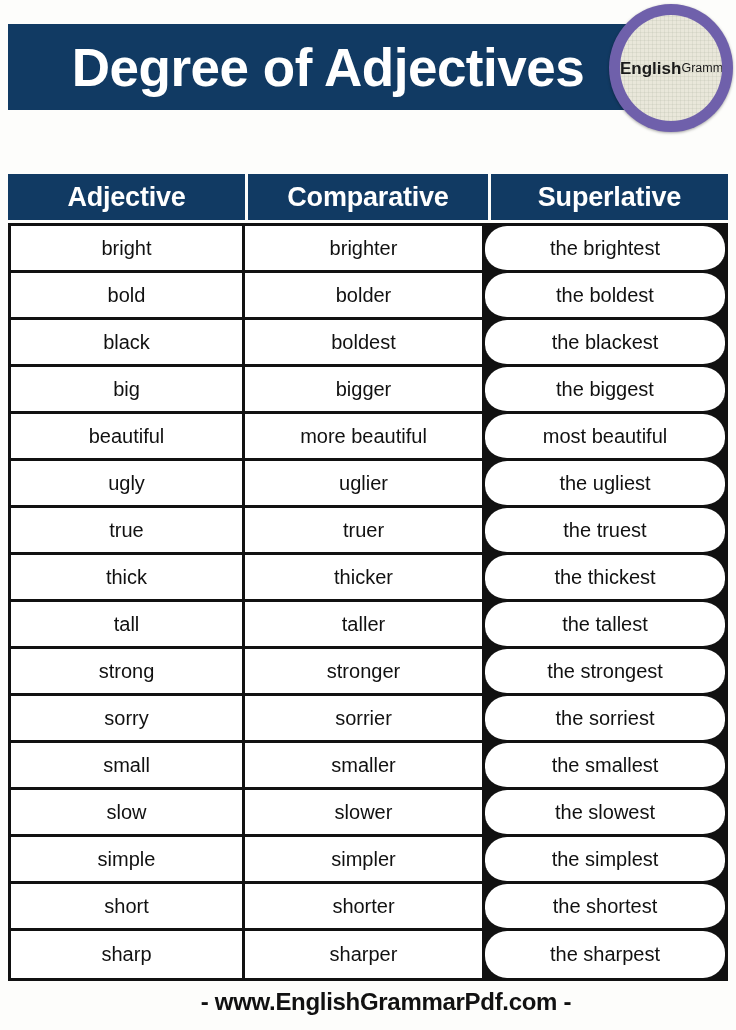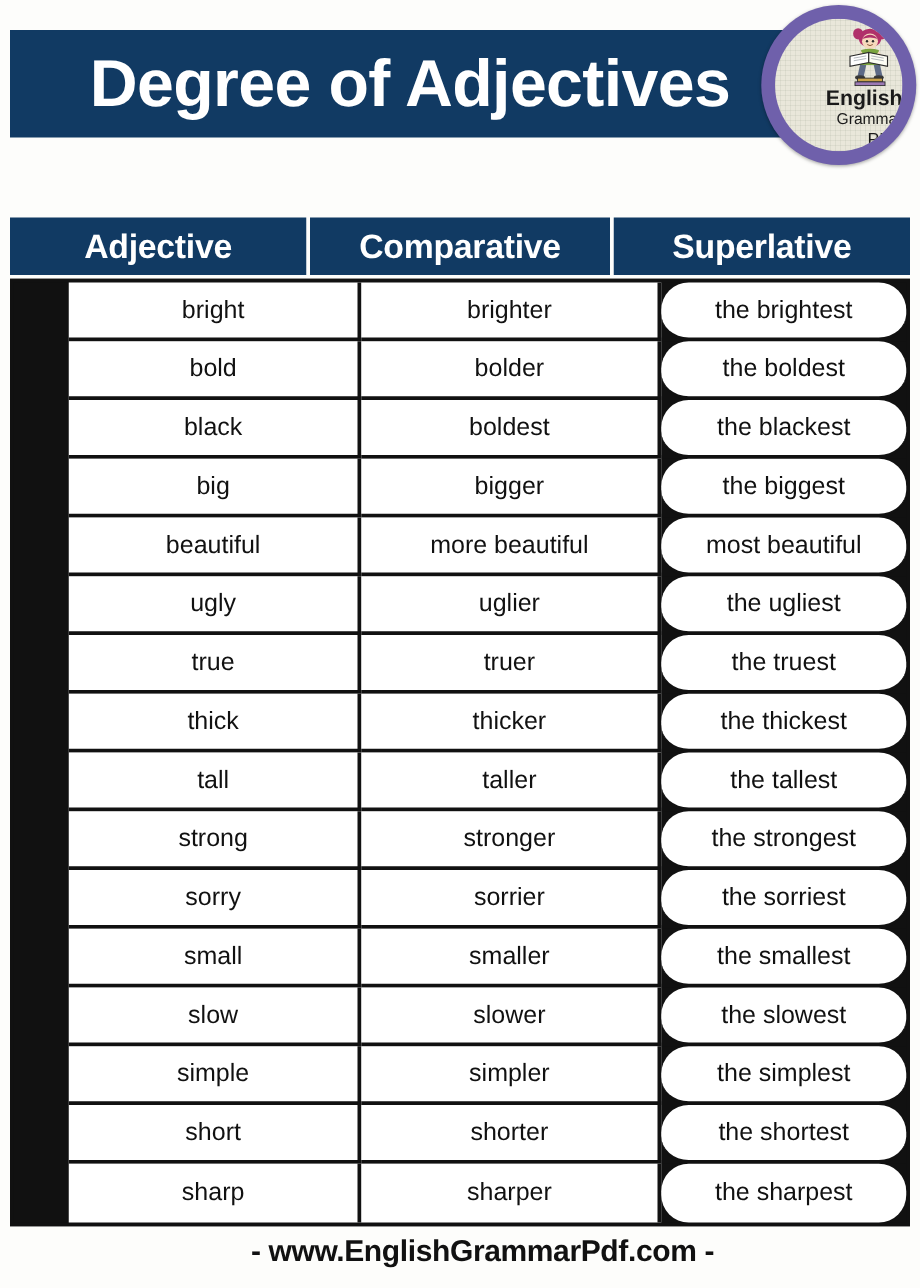--- a/index.html
+++ b/index.html
@@ -63,22 +63,22 @@
     left: 11px;
     top: 11px;
     width: 102px;
     height: 106px;
     border-radius: 50%;
     background: #e9e7da;
     background-image:
       repeating-linear-gradient(0deg, rgba(140,150,130,0.13) 0 1px, transparent 1px 4px),
       repeating-linear-gradient(90deg, rgba(140,150,130,0.13) 0 1px, transparent 1px 4px);
     display: flex;
-    flex-direction: column;
-    align-items: flex-end;
+    flex-direction: row;
+    align-items: center;
     justify-content: flex-start;
     overflow: hidden;
   }
   .badge-art {
     width: 56px;
     height: 48px;
     margin-top: 6px;
   }
   .badge-line1 {
     font-size: 17px;
@@ -130,21 +130,20 @@
   }
   .c1 { width: 237px; }
   .c2 { width: 240px; margin-left: 3px; }
   .c3 { width: 237px; margin-left: 3px; }
 
   .grid {
     border: 3px solid #111111;
     border-bottom: 3px solid #111111;
     box-sizing: border-box;
     background: #111111;
-    padding-left: 44px;
   }
   .row {
     display: flex;
     height: 47px;
     background: #111111;
   }
   .row + .row { margin-top: 0; }
   .cell {
     background: #ffffff;
     display: flex;

